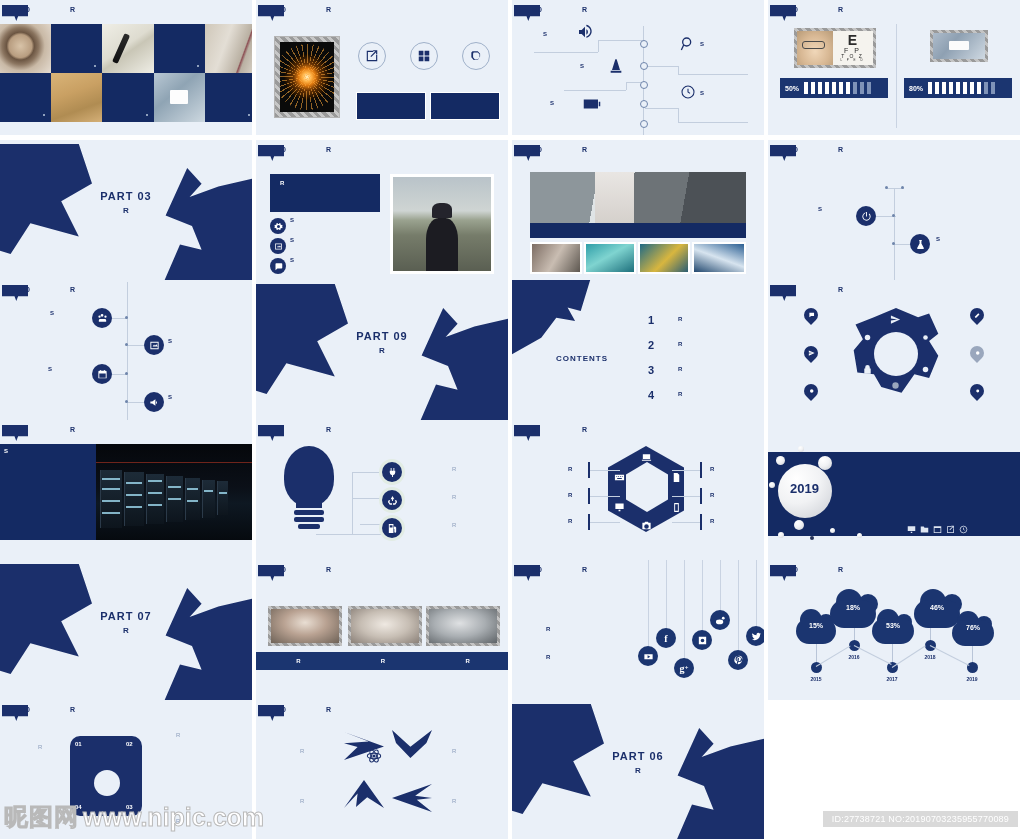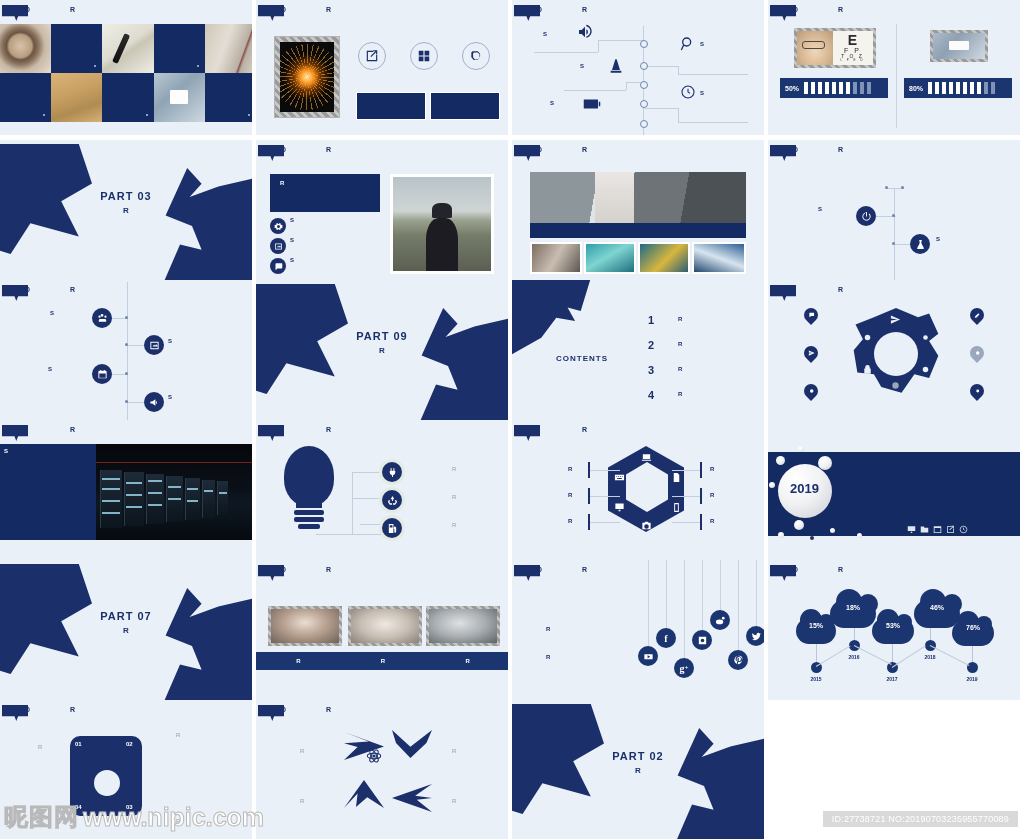--- a/index.html
+++ b/index.html
@@ -1014,21 +1014,21 @@
     <span class="ph grey" style="left:44px;top:48px;">R</span>
     <span class="ph grey" style="left:196px;top:48px;">R</span>
     <span class="ph grey" style="left:44px;top:98px;">R</span>
     <span class="ph grey" style="left:196px;top:98px;">R</span>
   </div>
 
   <div class="slide">
     <div class="part-bg"></div>
     <div class="poly p-left"></div>
     <div class="poly p-right"></div>
-    <div class="part-txt">PART 02</div>
+    <div class="part-txt">PART 06</div>
     <div class="part-sub">R</div>
   </div>
 
   <div class="slide empty"></div>
 
 </div>
 
   <div class="watermark">
     <span class="wm-cn">昵图网</span>
     <span class="wm-url">www.nipic.com</span>

